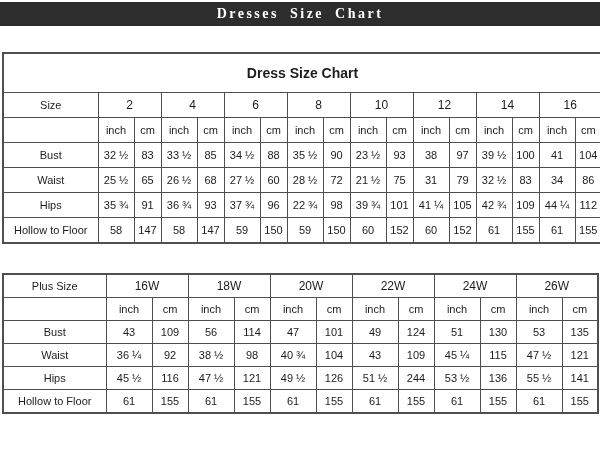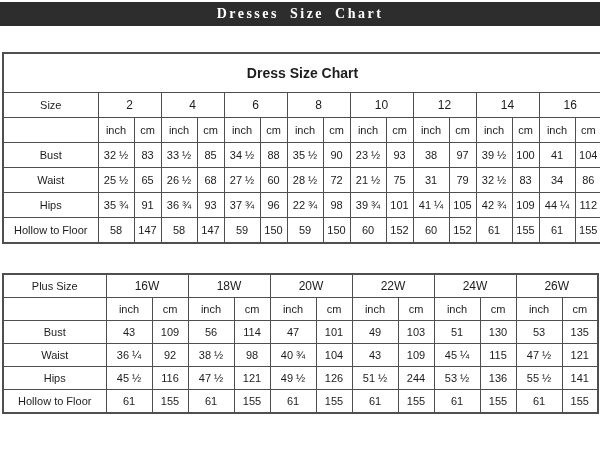--- a/index.html
+++ b/index.html
@@ -218,21 +218,21 @@
       </tr>
   <tr>
     <td class="lbl">Bust</td>
   <td class="ci">43</td>
         <td class="cc">109</td>
         <td class="ci">56</td>
         <td class="cc">114</td>
         <td class="ci">47</td>
         <td class="cc">101</td>
         <td class="ci">49</td>
-        <td class="cc">103</td>
+        <td class="cc">124</td>
         <td class="ci">51</td>
         <td class="cc">130</td>
         <td class="ci">53</td>
         <td class="cc">135</td>
       </tr>
   <tr>
     <td class="lbl">Waist</td>
   <td class="ci">36 ¼</td>
         <td class="cc">92</td>
         <td class="ci">38 ½</td>

